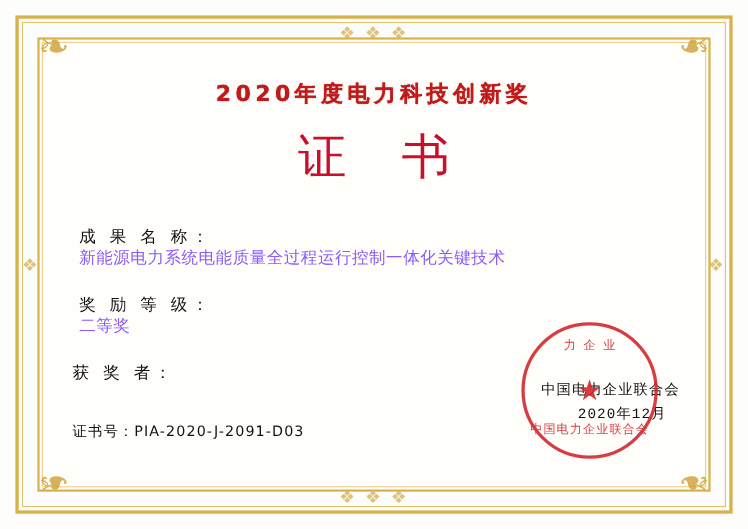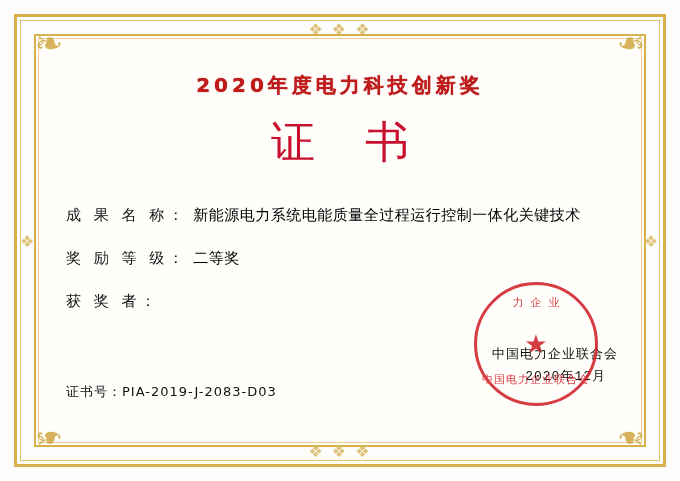--- a/index.html
+++ b/index.html
@@ -122,48 +122,49 @@
     margin-top: 34px;
     padding-left: 22px;
     padding-right: 10px;
   }
   .field-row {
     display: flex;
     align-items: baseline;
     margin-bottom: 24px;
     font-size: 15px;
     color: #111111;
+    flex-direction: column;
   }
   .field-label {
     white-space: nowrap;
     letter-spacing: 4px;
     font-family: "DejaVu Sans", "Liberation Sans", sans-serif;
   }
   .field-value {
     margin-left: 6px;
     font-family: Liberation Serif, serif;
     letter-spacing: 0.5px;
-    color: #000000;
+    color: #8b5cf6;
   }
 
   .cert-no {
     position: absolute;
     left: 22px;
     bottom: 36px;
     font-size: 13px;
     color: #111111;
     font-family: "DejaVu Sans", "Liberation Sans", sans-serif;
     letter-spacing: 1px;
   }
 
   
   .seal {
     position: absolute;
     right: 38px;
-    bottom: 31px;
+    bottom: 20px;
     width: 118px;
     height: 118px;
     border: 3px solid #d1232a;
     border-radius: 50%;
     opacity: .88;
   }
   .seal-star {
     position: absolute;
     left: 50%;
     top: 50%;
@@ -250,21 +251,21 @@
         <span class="field-label">奖 励 等 级：</span>
         <span class="field-value">二等奖</span>
       </div>
 
       <div class="field-row">
         <span class="field-label">获  奖  者：</span>
       </div>
 
     </div>
 
-    <div class="cert-no">证书号：PIA-2019-J-2083-D03</div>
+    <div class="cert-no">证书号：PIA-2020-J-2091-D03</div>
 
     <div class="issuer">中国电力企业联合会</div>
     <div class="issue-date">2020年12月</div>
 
     <div class="seal">
       <div class="seal-top-text">力企业</div>
       <div class="seal-star">★</div>
       <div class="seal-bottom-text">中国电力企业联合会</div>
     </div>
 

